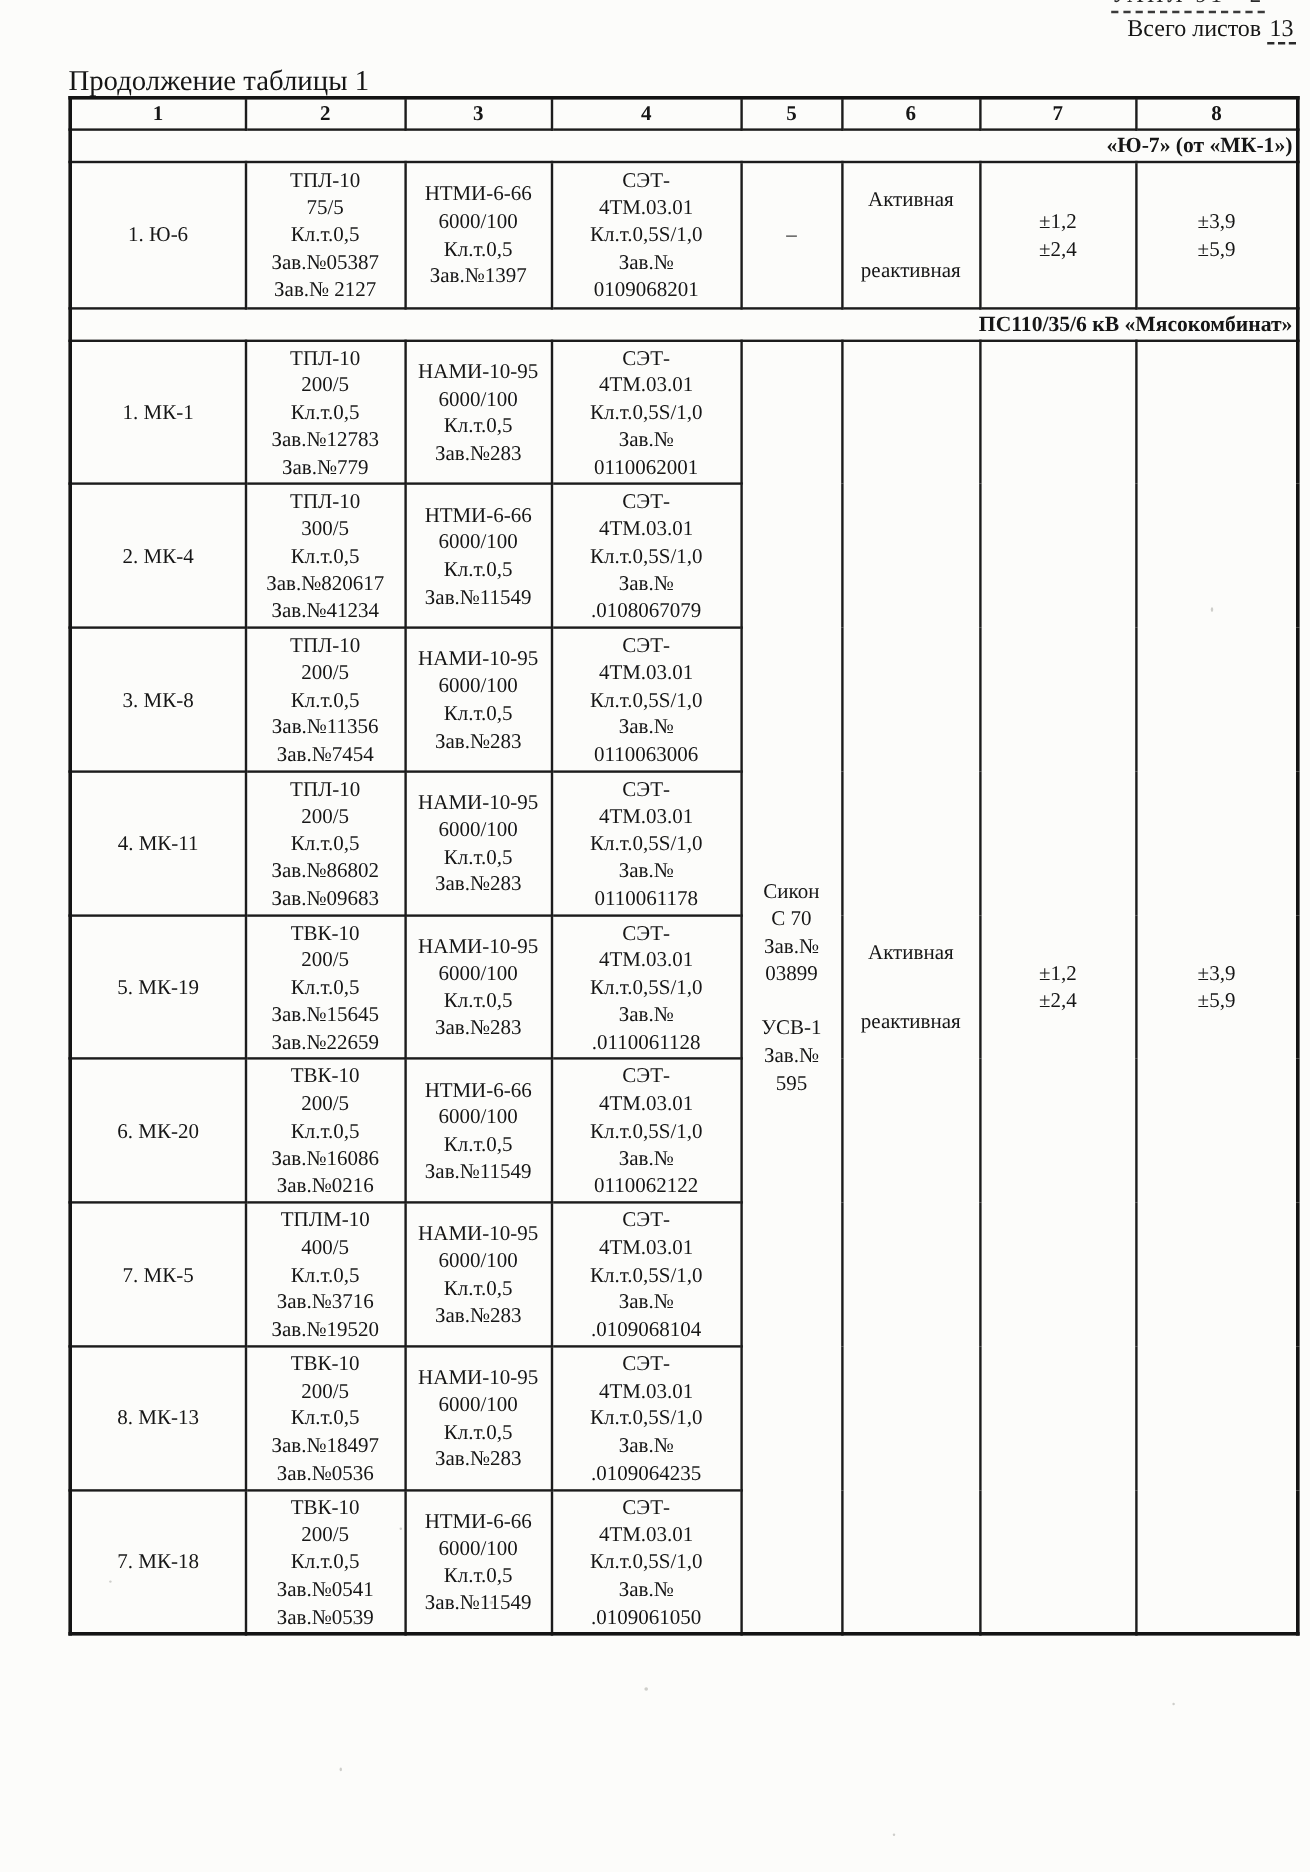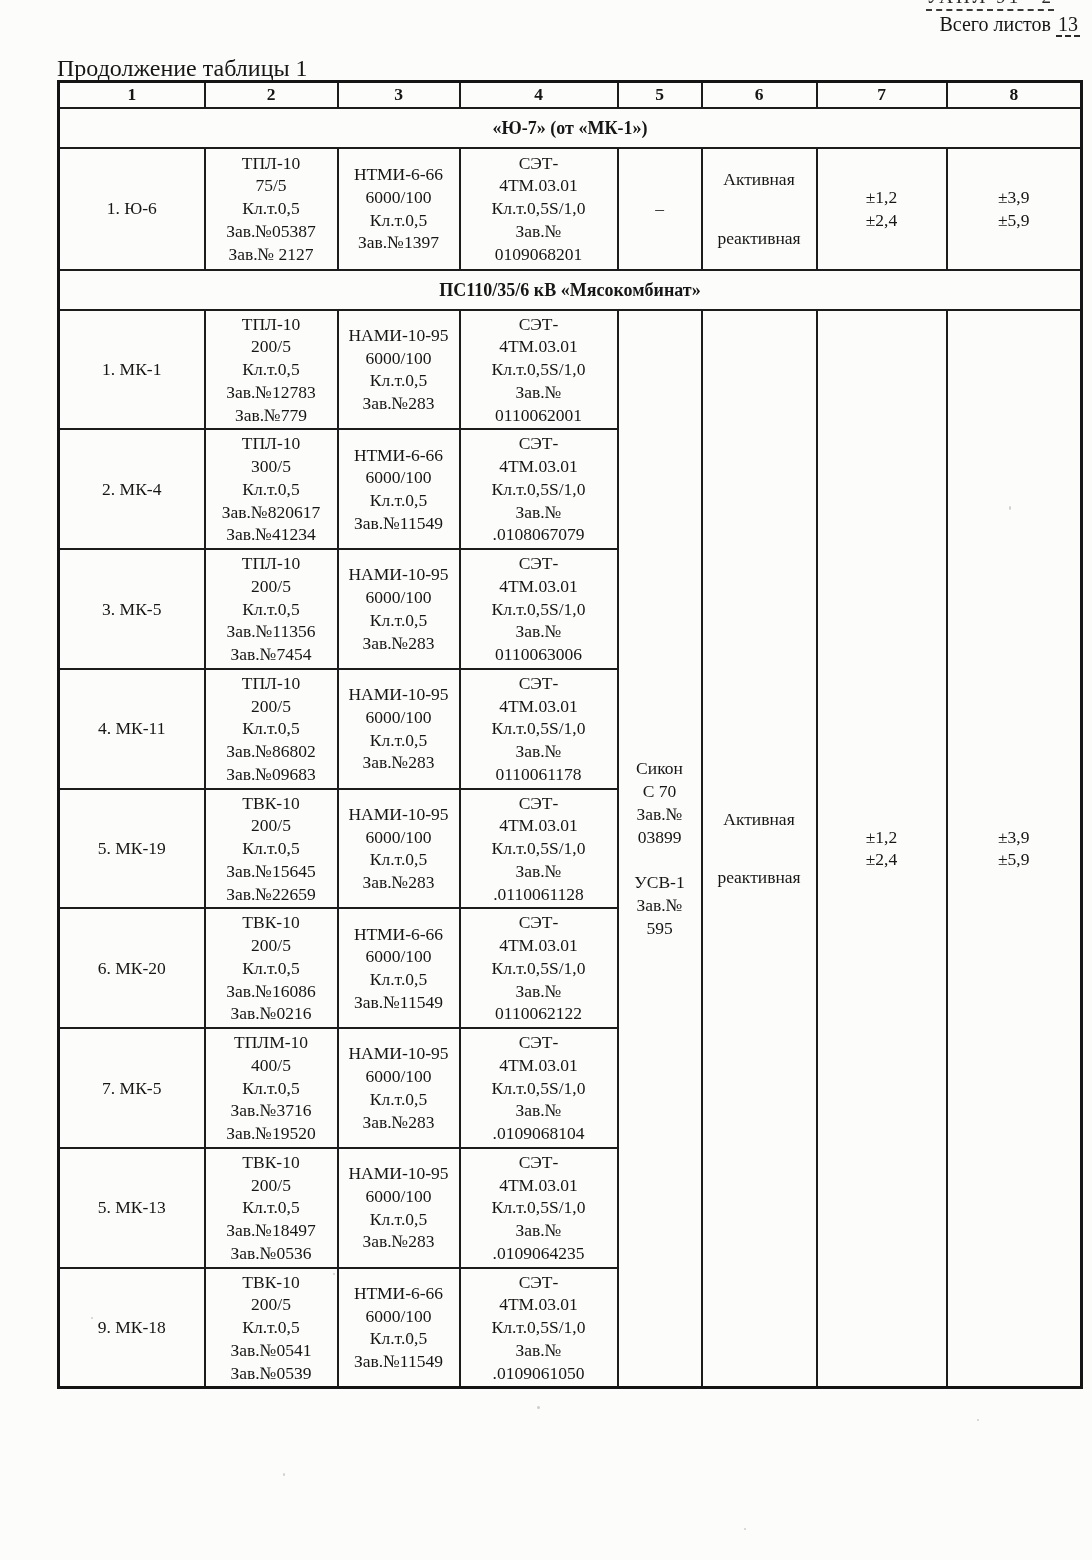--- a/index.html
+++ b/index.html
@@ -41,21 +41,21 @@
     text-align:center;
     border:3px solid #141414;
   }
   table.doc td {
     border:2px solid #1c1c1c;
     padding:2px 3px;
     vertical-align:middle;
     overflow:hidden;
   }
   tr.head td { font-weight:bold; height:26px; line-height:1; }
-  tr.sect td { font-weight:bold; height:40px; line-height:1; font-size:18px; }
+  tr.sect td { font-weight:bold; height:27px; line-height:1; font-size:18px;text-align:right; }
   td.ml { white-space:pre-line; }
   .stack {
     display:flex; flex-direction:column;
     align-items:center; justify-content:center;
   }
   .g-big { gap:36px; }
   .g-sm  { }
   .speck { position:absolute; background:#a8a8a2; border-radius:50%; opacity:.55; }
 </style>
 </head>
@@ -196,21 +196,21 @@
 Кл.т.0,5
 Зав.№11549</td>
       <td class="ml">СЭТ-
 4ТМ.03.01
 Кл.т.0,5S/1,0
 Зав.№
 .0108067079</td>
     </tr>
 
     <tr style="height:112px">
-      <td>3. МК-5</td>
+      <td>3. МК-8</td>
       <td class="ml">ТПЛ-10
 200/5
 Кл.т.0,5
 Зав.№11356
 Зав.№7454</td>
       <td class="ml">НАМИ-10-95
 6000/100
 Кл.т.0,5
 Зав.№283</td>
       <td class="ml">СЭТ-
@@ -286,39 +286,39 @@
 Кл.т.0,5
 Зав.№283</td>
       <td class="ml">СЭТ-
 4ТМ.03.01
 Кл.т.0,5S/1,0
 Зав.№
 .0109068104</td>
     </tr>
 
     <tr style="height:112px">
-      <td>5. МК-13</td>
+      <td>8. МК-13</td>
       <td class="ml">ТВК-10
 200/5
 Кл.т.0,5
 Зав.№18497
 Зав.№0536</td>
       <td class="ml">НАМИ-10-95
 6000/100
 Кл.т.0,5
 Зав.№283</td>
       <td class="ml">СЭТ-
 4ТМ.03.01
 Кл.т.0,5S/1,0
 Зав.№
 .0109064235</td>
     </tr>
 
     <tr style="height:112px">
-      <td>9. МК-18</td>
+      <td>7. МК-18</td>
       <td class="ml">ТВК-10
 200/5
 Кл.т.0,5
 Зав.№0541
 Зав.№0539</td>
       <td class="ml">НТМИ-6-66
 6000/100
 Кл.т.0,5
 Зав.№11549</td>
       <td class="ml">СЭТ-

